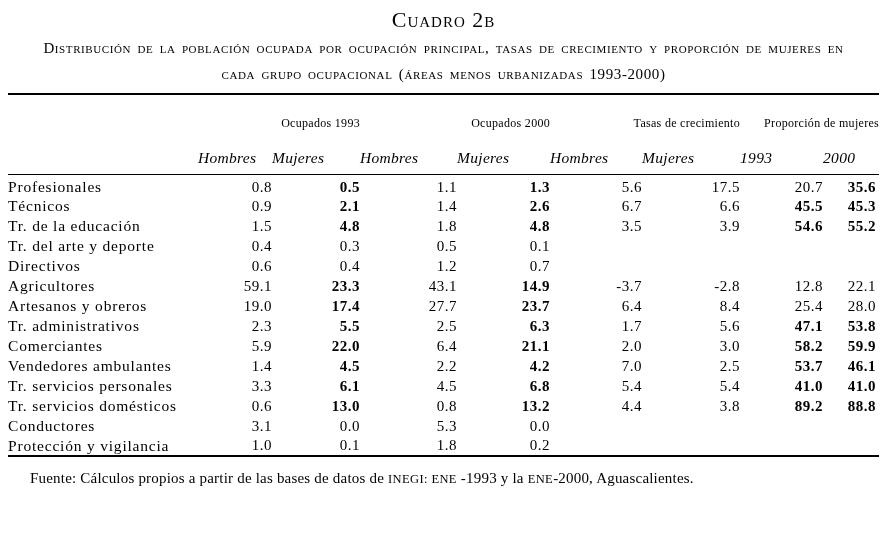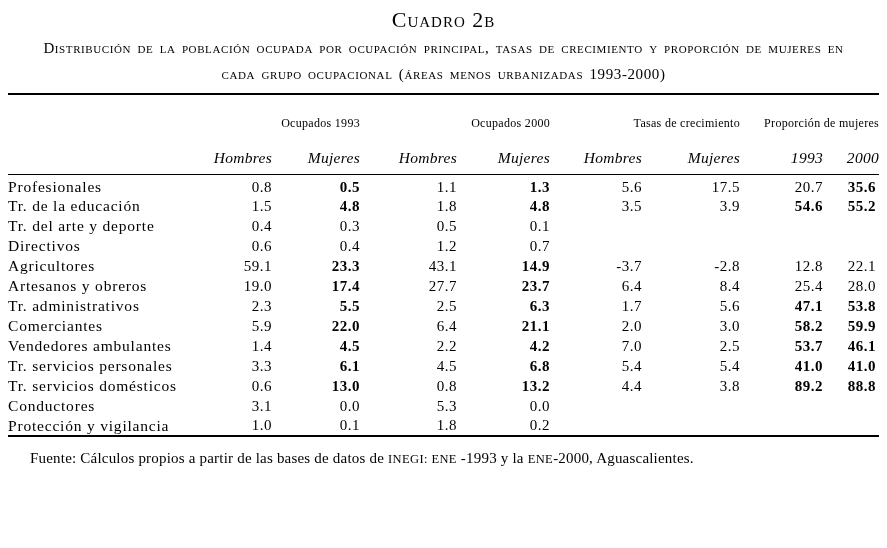--- a/index.html
+++ b/index.html
@@ -52,21 +52,21 @@
     font-size: 12px;
     text-align: right;
     letter-spacing: 0.3px;
     vertical-align: bottom;
     padding-bottom: 2px;
   }
   tr.sub-row th {
     height: 34px;
     font-style: italic;
     font-size: 15.5px;
-    text-align: right;
+    text-align: left;
     letter-spacing: 0.3px;
     border-bottom: 1.6px solid #000;
     vertical-align: bottom;
     padding-bottom: 7px;
   }
   tbody tr { height: 20px; margin-left: 8px; }
   tbody tr:first-child th, tbody tr:first-child td { padding-top: 3px; }
   th.rowlabel {
     text-align: left;
     font-size: 15.5px;
@@ -144,20 +144,31 @@
           <td class="num c1">0.8</td>
           <td class="num c2 bold">0.5</td>
           <td class="num c3">1.1</td>
           <td class="num c4 bold">1.3</td>
           <td class="num c5">5.6</td>
           <td class="num c6">17.5</td>
           <td class="num c7">20.7</td>
           <td class="num c8 bold">35.6</td>
         </tr>
         <tr>
+          <th class="rowlabel">Técnicos</th>
+          <td class="num c1">0.9</td>
+          <td class="num c2 bold">2.1</td>
+          <td class="num c3">1.4</td>
+          <td class="num c4 bold">2.6</td>
+          <td class="num c5">6.7</td>
+          <td class="num c6">6.6</td>
+          <td class="num c7 bold">45.5</td>
+          <td class="num c8 bold">45.3</td>
+        </tr>
+        <tr>
           <th class="rowlabel">Tr. de la educación</th>
           <td class="num c1">1.5</td>
           <td class="num c2 bold">4.8</td>
           <td class="num c3">1.8</td>
           <td class="num c4 bold">4.8</td>
           <td class="num c5">3.5</td>
           <td class="num c6">3.9</td>
           <td class="num c7 bold">54.6</td>
           <td class="num c8 bold">55.2</td>
         </tr>

